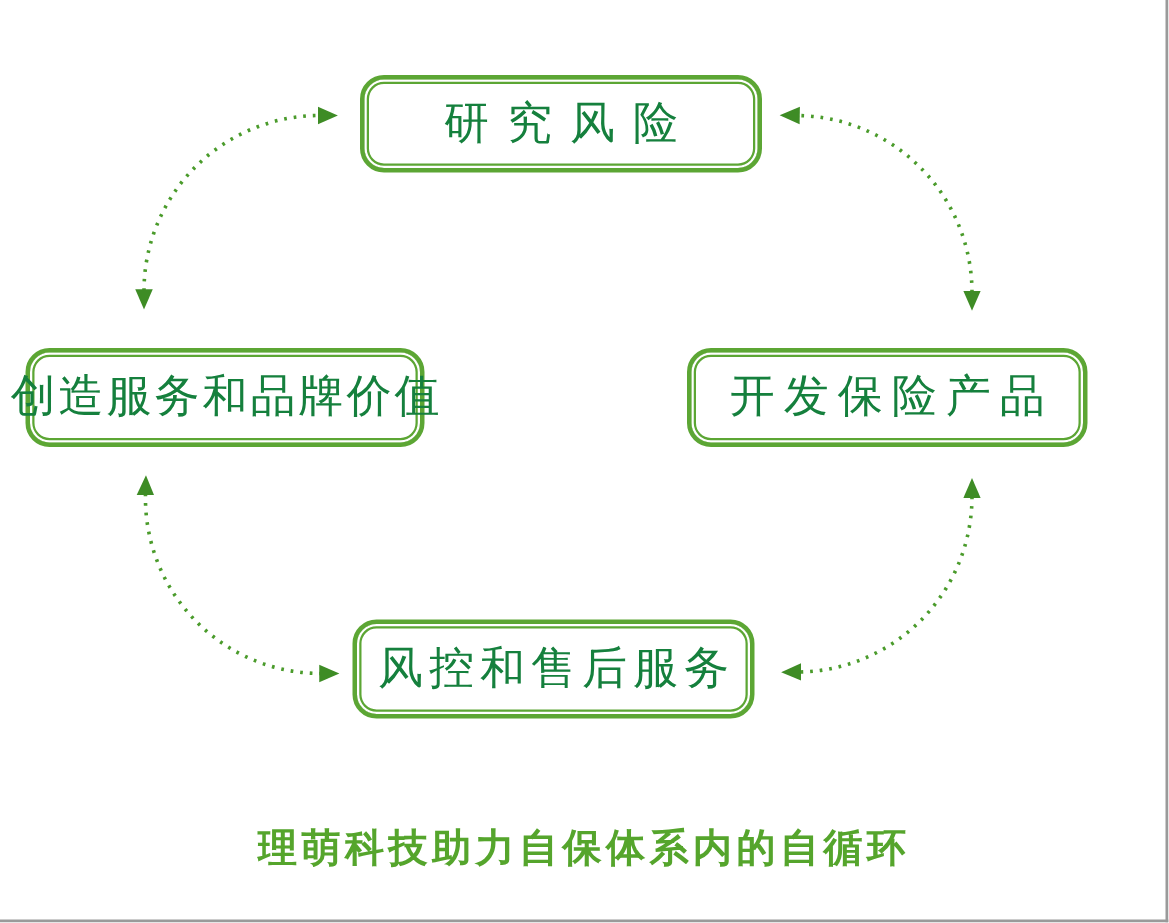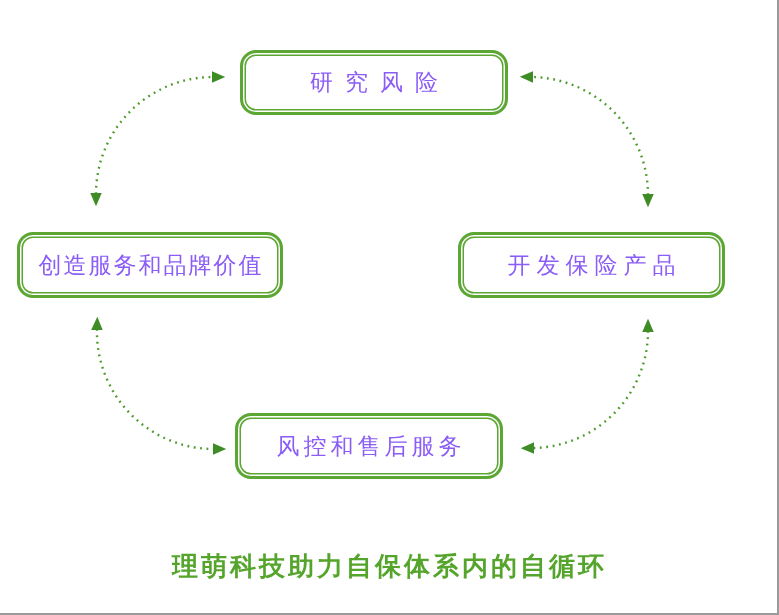--- a/index.html
+++ b/index.html
@@ -34,22 +34,22 @@
   .node {
     position: absolute;
     box-sizing: border-box;
     display: flex;
     align-items: center;
     justify-content: center;
     border: 3px solid #5ca634;
     border-radius: 16px;
     box-shadow: inset 0 0 0 1.5px #ffffff, inset 0 0 0 3px #5ca634;
     background: #ffffff;
-    color: #8b5cf6;
-    font-size: 23px;
+    color: #15803d;
+    font-size: 30px;
     line-height: 1;
     white-space: nowrap;
   }
   .node-top    { left: 240px; top: 50px;  width: 268px; height: 65px; letter-spacing: 12px; text-indent: 12px; }
   .node-right  { left: 458px; top: 232px; width: 267px; height: 66px; letter-spacing: 6px;  text-indent: 6px; }
   .node-bottom { left: 235px; top: 413px; width: 268px; height: 66px; letter-spacing: 4px;  text-indent: 4px; }
   .node-left   { left: 17px;  top: 232px; width: 266px; height: 66px; letter-spacing: 2px;  text-indent: 2px; justify-content: center; }
   #diagram-title {
     position: absolute;
     left: 0;

